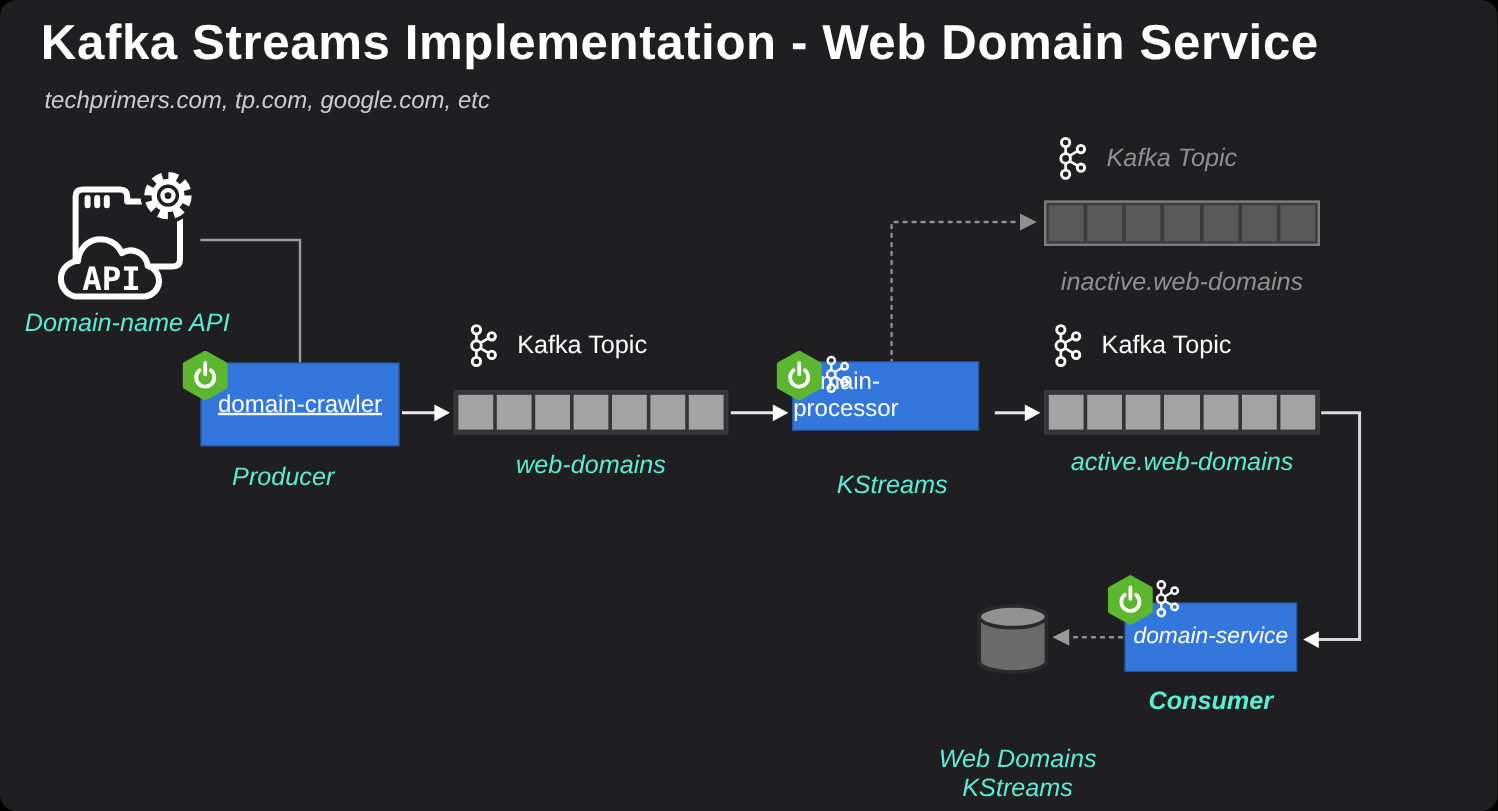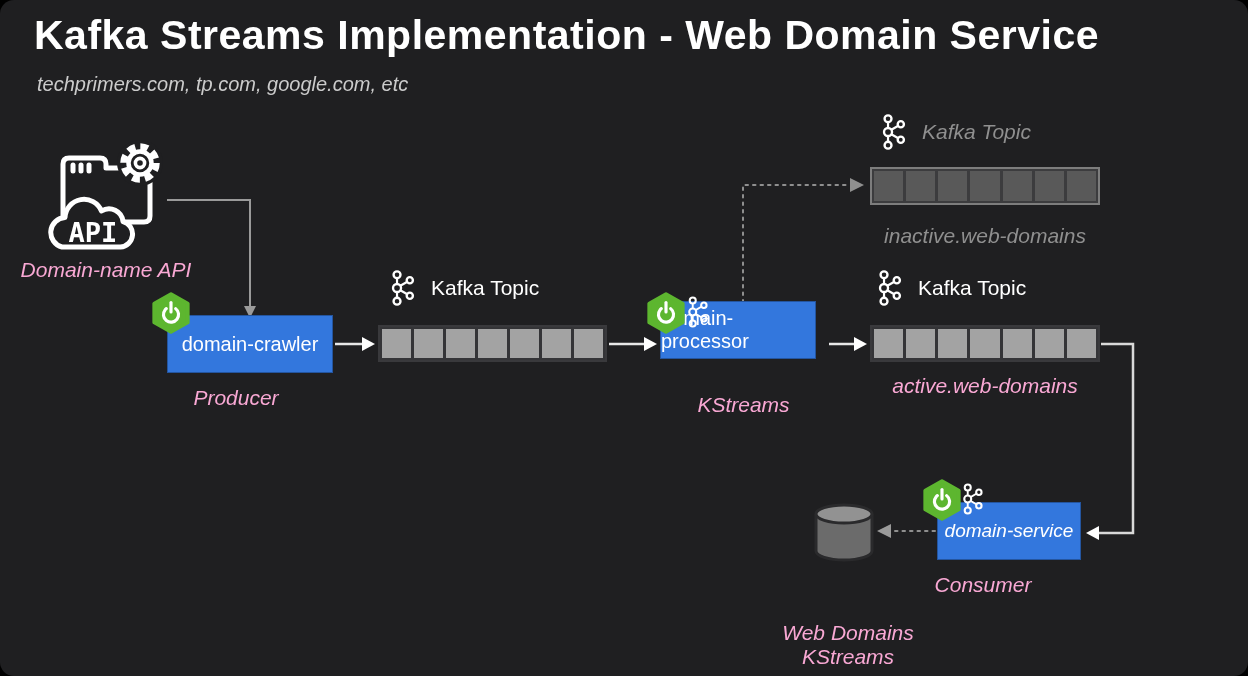--- a/index.html
+++ b/index.html
@@ -20,21 +20,21 @@
   .svcbox.small{font-size:19px;}
 
   .topic{
     position:absolute; display:flex; gap:3px; padding:2px; box-sizing:border-box;
     background:var(--partition_gap); border:2px solid var(--topic_border_active); z-index:2;
   }
   .topic .pcell{flex:1 1 0; background:var(--partition_active);}
   .topic.inactive{border-color:var(--topic_border_inactive); background:#3c3c3e;}
   .topic.inactive .pcell{background:var(--partition_inactive);}
 
-  .lbl{position:absolute; text-align:center; font-style:italic; font-size:21px; color:#f9a8d4; line-height:1.15; z-index:2;}
+  .lbl{position:absolute; text-align:center; font-style:italic; font-size:21px; color:#5eead4; line-height:1.15; z-index:2;}
   .lbl.muted{color:var(--muted_text);}
 
   .topic-head{position:absolute; display:flex; align-items:center; gap:13px; font-size:21px; z-index:2;}
   .topic-head .kicon{width:31px; height:40px; flex:0 0 auto;}
   .topic-head.muted span{font-style:italic; color:var(--muted_text);}
 
   .spring{position:absolute; width:42px; height:42px; z-index:4;}
   .kafka-mini{position:absolute; width:27px; height:34px; z-index:4;}
 
   .connectors{position:absolute; left:0; top:0; z-index:1;}
@@ -116,40 +116,41 @@
       <circle cx="92" cy="29" r="4.6" stroke-width="3.6"></circle>
     </g>
     <path d="M14,113 a15,15 0 0 1 3,-29.5 a19,19 0 0 1 36.5,-6.5 a14,14 0 0 1 21.5,10.5 a13,13 0 0 1 -2.5,25.5 z" fill="var(--background)" stroke="#fff" stroke-width="5" stroke-linejoin="round"></path>
     <text x="45" y="108" text-anchor="middle" fill="#fff" font-size="27" font-weight="bold" font-family="DejaVu Sans Mono, monospace">API</text>
   </svg>
   <div class="abs lbl" style="left:10px; top:258px; width:192px;">Domain-name API</div>
 
   <svg class="spring" style="left:150px; top:292px;">
       <use href="#sym-spring"></use>
     </svg>
-  <div class="svcbox" style="left:167px; top:315px; width:166px; height:58px;">
+  <div class="svcbox" style="left:167px; top:302px; width:166px; height:70px;text-decoration:underline;">
     <span>domain-crawler</span>
   </div>
   <div class="abs lbl" style="left:153px; top:386px; width:166px;">Producer</div>
 
   <div class="topic-head" style="left:387px; top:268px;">
     <svg class="kicon">
         <use href="#sym-kafka"></use>
       </svg>
     <span>Kafka Topic</span>
   </div>
   <div class="topic" style="left:378px; top:325px; width:229px; height:37px;">
       <div class="pcell"></div>
       <div class="pcell"></div>
       <div class="pcell"></div>
       <div class="pcell"></div>
       <div class="pcell"></div>
       <div class="pcell"></div>
       <div class="pcell"></div>
     </div>
+  <div class="abs lbl" style="left:378px; top:376px; width:229px;">web-domains</div>
 
   <svg class="spring" style="left:645px; top:292px;">
       <use href="#sym-spring"></use>
     </svg>
   <svg class="kafka-mini" style="left:684px; top:295px;">
       <use href="#sym-kafka"></use>
     </svg>
   <div class="svcbox" style="left:660px; top:301px; width:156px; height:58px;">
     <span>domain-processor</span>
   </div>
@@ -193,21 +194,21 @@
 
   <svg class="spring" style="left:921px; top:479px;">
       <use href="#sym-spring"></use>
     </svg>
   <svg class="kafka-mini" style="left:959px; top:482px;">
       <use href="#sym-kafka"></use>
     </svg>
   <div class="svcbox small" style="left:937px; top:502px; width:144px; height:58px;font-style:italic;">
     <span>domain-service</span>
   </div>
-  <div class="abs lbl" style="left:911px; top:573px; width:144px;">Consumer</div>
+  <div class="abs lbl" style="left:937px; top:573px; width:144px;font-weight:bold;">Consumer</div>
 
   <svg class="abs" style="left:811px; top:501px; z-index:2;" width="66" height="62" viewBox="0 0 66 62">
     <path d="M5,13 v37 a28,9 0 0 0 56,0 V13" fill="var(--db_body)" stroke="#2a2a2c" stroke-width="3"></path>
     <ellipse cx="33" cy="13" rx="28" ry="9" fill="var(--db_top)" stroke="#2a2a2c" stroke-width="3"></ellipse>
   </svg>
   <div class="abs lbl" style="left:770px; top:580px; width:156px;margin-top:41px;">
     <div>Web Domains</div>
     <div>KStreams</div>
   </div>
 

